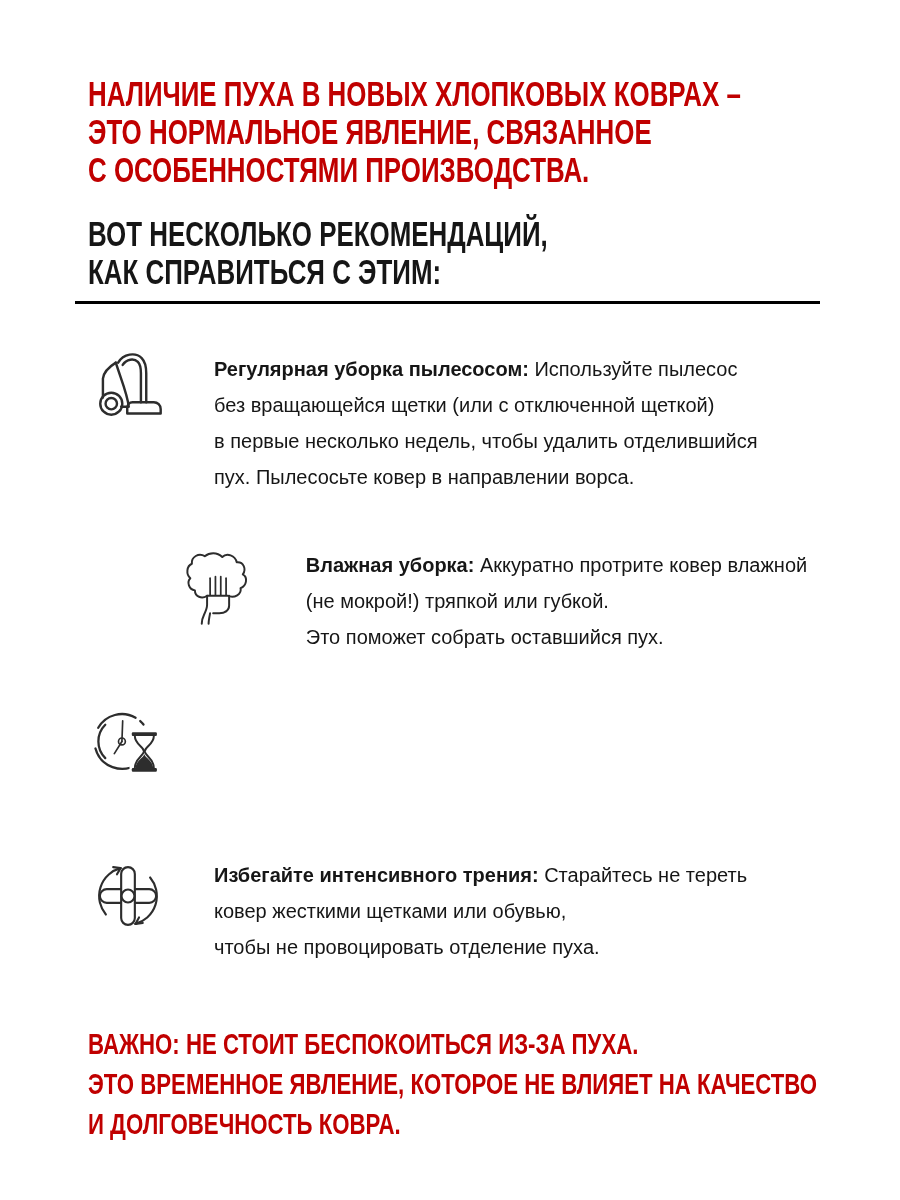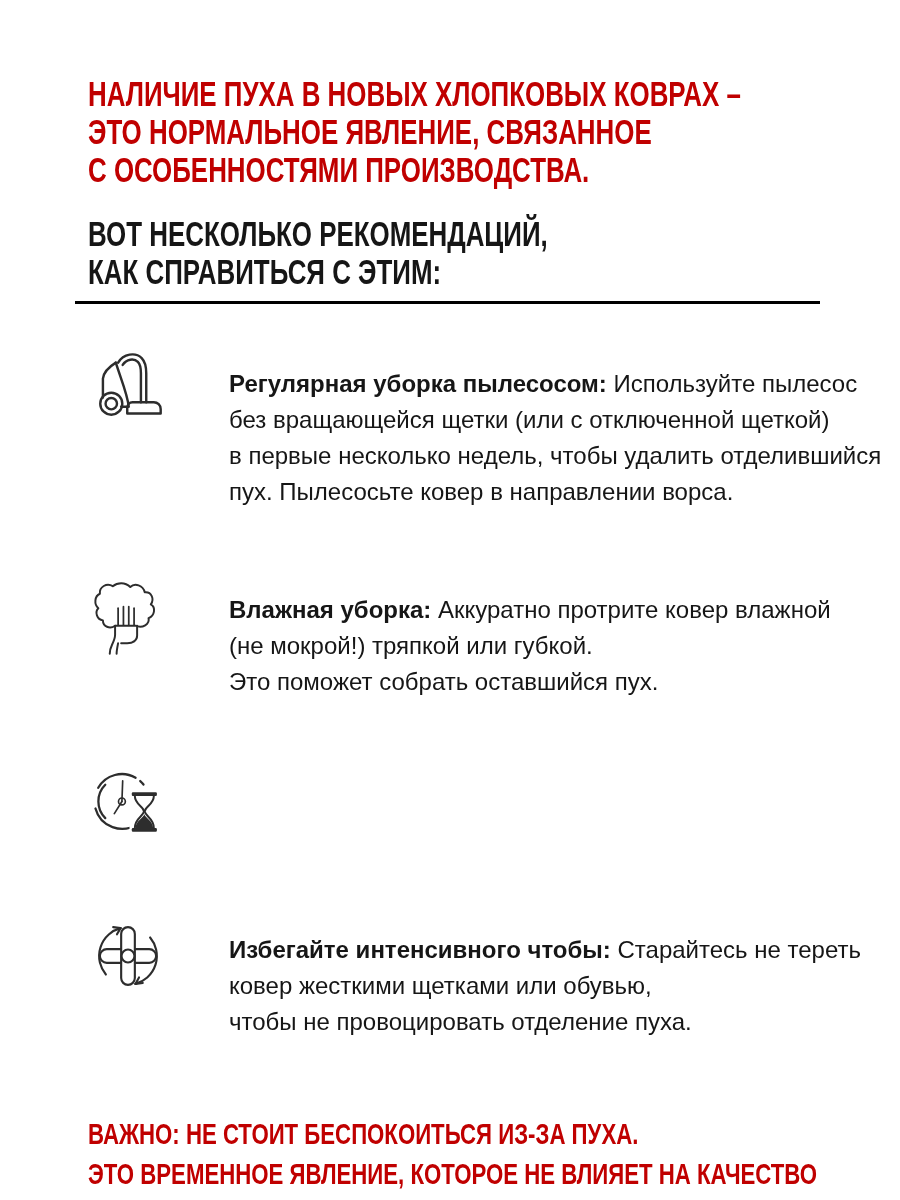--- a/index.html
+++ b/index.html
@@ -50,34 +50,34 @@
   }
   .sections {
     margin-top: 46px;
   }
   .row {
     display: flex;
     align-items: flex-start;
     padding-left: 90px;
   }
   .row-1 { margin-bottom: 50px; }
-  .row-2 { margin-bottom: 50px; }
+  .row-2 { margin-bottom: 50px; justify-content: center; }
   .row-3 { margin-bottom: 62px; }
   .row-4 { margin-bottom: 58px; }
   .icon {
     flex: 0 0 76px;
     width: 76px;
     height: 88px;
     margin-right: 47px;
     display: block;
   }
   .icon svg { display: block; }
   .tip-text {
-    margin: 16px;
-    font-size: 24px;
+    margin: 1px;
+    font-size: 20px;
     line-height: 36px;
     color: var(--text_black, #141414);
     white-space: pre-line;
   }
   .tip-text strong { font-weight: bold; }
   .footer-note {
     margin: 0 0 0 88px;
     font-size: 30px;
     line-height: 40px;
     color: var(--accent_red, #C00000);
@@ -164,21 +164,21 @@
           <path d="M40.2,13.3 L30.5,12"></path>
           <path d="M40.2,13.3 L35.5,21.5"></path>
           <path d="M79.1,25.6 A38,38 0 0 1 59.8,86.7"></path>
           <path d="M59.8,86.7 L69.5,85.5"></path>
           <path d="M59.8,86.7 L64.5,78.2"></path>
           <rect x="13" y="41" width="74" height="18" rx="9" fill="#ffffff"></rect>
           <rect x="41" y="12" width="18" height="76" rx="9" fill="#ffffff"></rect>
           <circle cx="50" cy="50" r="8.5" fill="#ffffff"></circle>
         </svg>
       </span>
-      <p class="tip-text"><strong>Избегайте интенсивного чтобы:</strong><span> Старайтесь не тереть
+      <p class="tip-text"><strong>Избегайте интенсивного трения:</strong><span> Старайтесь не тереть
 ковер жесткими щетками или обувью,
 чтобы не провоцировать отделение пуха.</span></p>
     </section>
 
   </div>
 
   <div class="footer-note condensed">ВАЖНО: НЕ СТОИТ БЕСПОКОИТЬСЯ ИЗ-ЗА ПУХА.
 ЭТО ВРЕМЕННОЕ ЯВЛЕНИЕ, КОТОРОЕ НЕ ВЛИЯЕТ НА КАЧЕСТВО
 И ДОЛГОВЕЧНОСТЬ КОВРА.</div>
 

